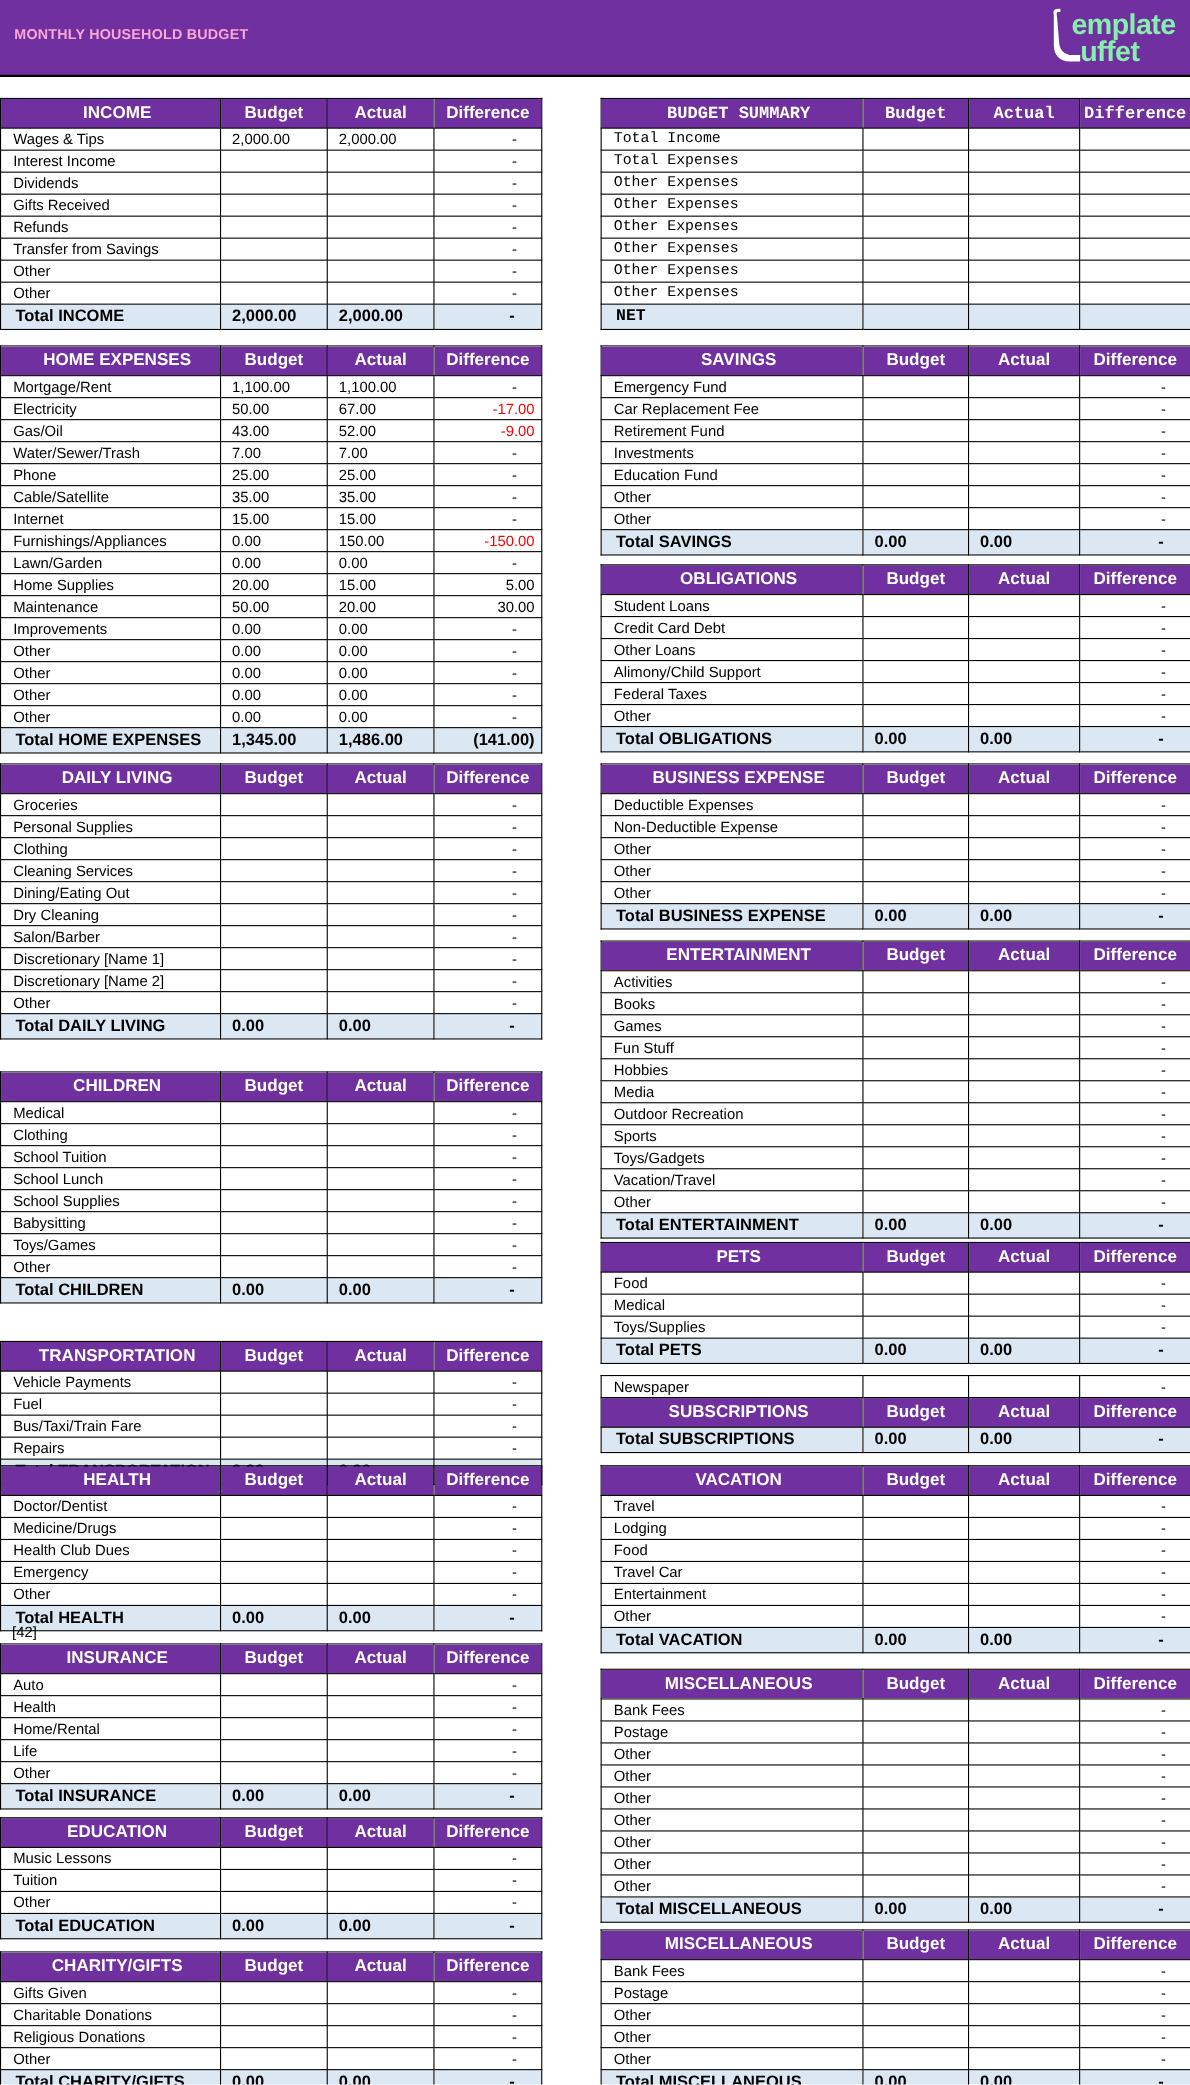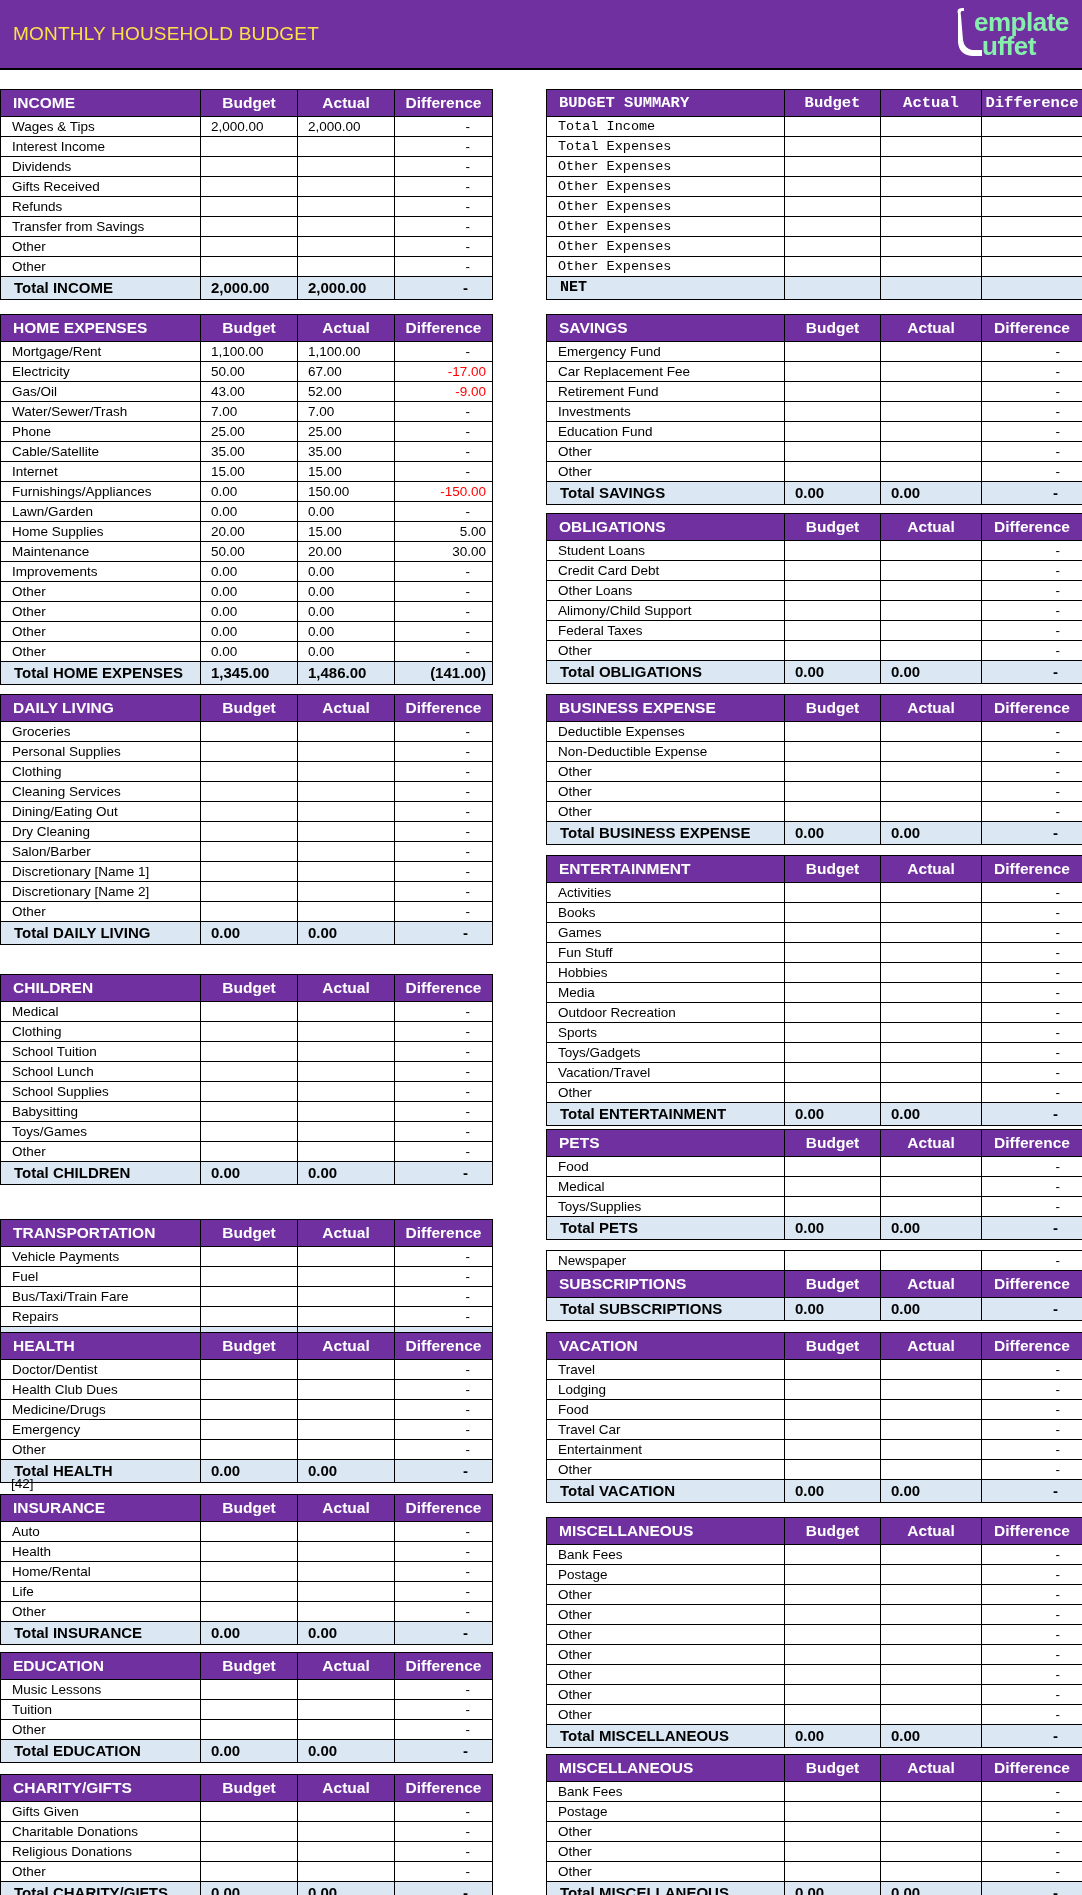--- a/index.html
+++ b/index.html
@@ -1,26 +1,26 @@
 <!DOCTYPE html>
 <html><head>
 <meta charset="utf-8">
 <style>
   html,body{margin:0;padding:0;background:#fff;}
   body{width:1082px;height:1895px;position:relative;overflow:hidden;font-family:"Liberation Sans",sans-serif;color:#000;}
   .banner{position:absolute;left:0;top:0;width:1082px;height:70px;background:#7030a0;border-bottom:2px solid #000;box-sizing:border-box;}
-  .banner-title{position:absolute;left:13px;top:23px;font-size:19px;font-weight:normal;color:#fde047;letter-spacing:0.2px;}
+  .banner-title{position:absolute;left:13px;top:23px;font-size:13px;font-weight:bold;color:#f9a8d4;letter-spacing:0.2px;}
   .logo{position:absolute;left:952px;top:6px;width:125px;height:56px;color:#86efac;}
   .logo svg{position:absolute;left:0;top:0;}
   .logo-l1{position:absolute;left:22px;top:2px;font-size:26px;font-weight:bold;letter-spacing:-0.5px;line-height:28px;}
   .logo-l2{position:absolute;left:30px;top:26px;font-size:26px;font-weight:bold;letter-spacing:-0.5px;line-height:28px;}
   .section{position:absolute;border-collapse:collapse;table-layout:fixed;font-size:13.5px;}
   .section td,.section th{padding:0;height:19px;line-height:18px;white-space:nowrap;overflow:hidden;border:1px solid #000;}
   .section th{background:#7030a0;color:#fff;font-weight:bold;font-size:15.5px;height:26px;line-height:26px;border-color:#000;}
-  .section th.lbl{text-align:left;padding-left:12px;}
+  .section th.lbl{text-align:center;padding-left:12px;}
   .section th.num{text-align:center;}
   .section td.lbl{padding-left:11px;text-align:left;}
   .section td.num{padding-left:10px;text-align:left;}
   .section td.diff{text-align:right;padding-right:6px;}
   .section td.diff.dash{padding-right:22px;}
   .section td.neg{color:#ff0000;}
   .section tr.total td{background:#dbe8f4;font-weight:bold;font-size:15px;height:22px;line-height:22px;}
   .section tr.total td.lbl{padding-left:13px;}
   .section tr.total td.diff.dash{padding-right:24px;}
   .left{left:0;width:492px;}
@@ -844,27 +844,27 @@
           <th class="num">Actual</th>
           <th class="num">Difference</th>
         </tr>
         <tr>
           <td class="lbl">Doctor/Dentist</td>
           <td class="num"></td>
           <td class="num"></td>
           <td class="diff dash">-</td>
         </tr>
         <tr>
+          <td class="lbl">Medicine/Drugs</td>
+          <td class="num"></td>
+          <td class="num"></td>
+          <td class="diff dash">-</td>
+        </tr>
+        <tr>
           <td class="lbl">Health Club Dues</td>
-          <td class="num"></td>
-          <td class="num"></td>
-          <td class="diff dash">-</td>
-        </tr>
-        <tr>
-          <td class="lbl">Medicine/Drugs</td>
           <td class="num"></td>
           <td class="num"></td>
           <td class="diff dash">-</td>
         </tr>
         <tr>
           <td class="lbl">Emergency</td>
           <td class="num"></td>
           <td class="num"></td>
           <td class="diff dash">-</td>
         </tr>

